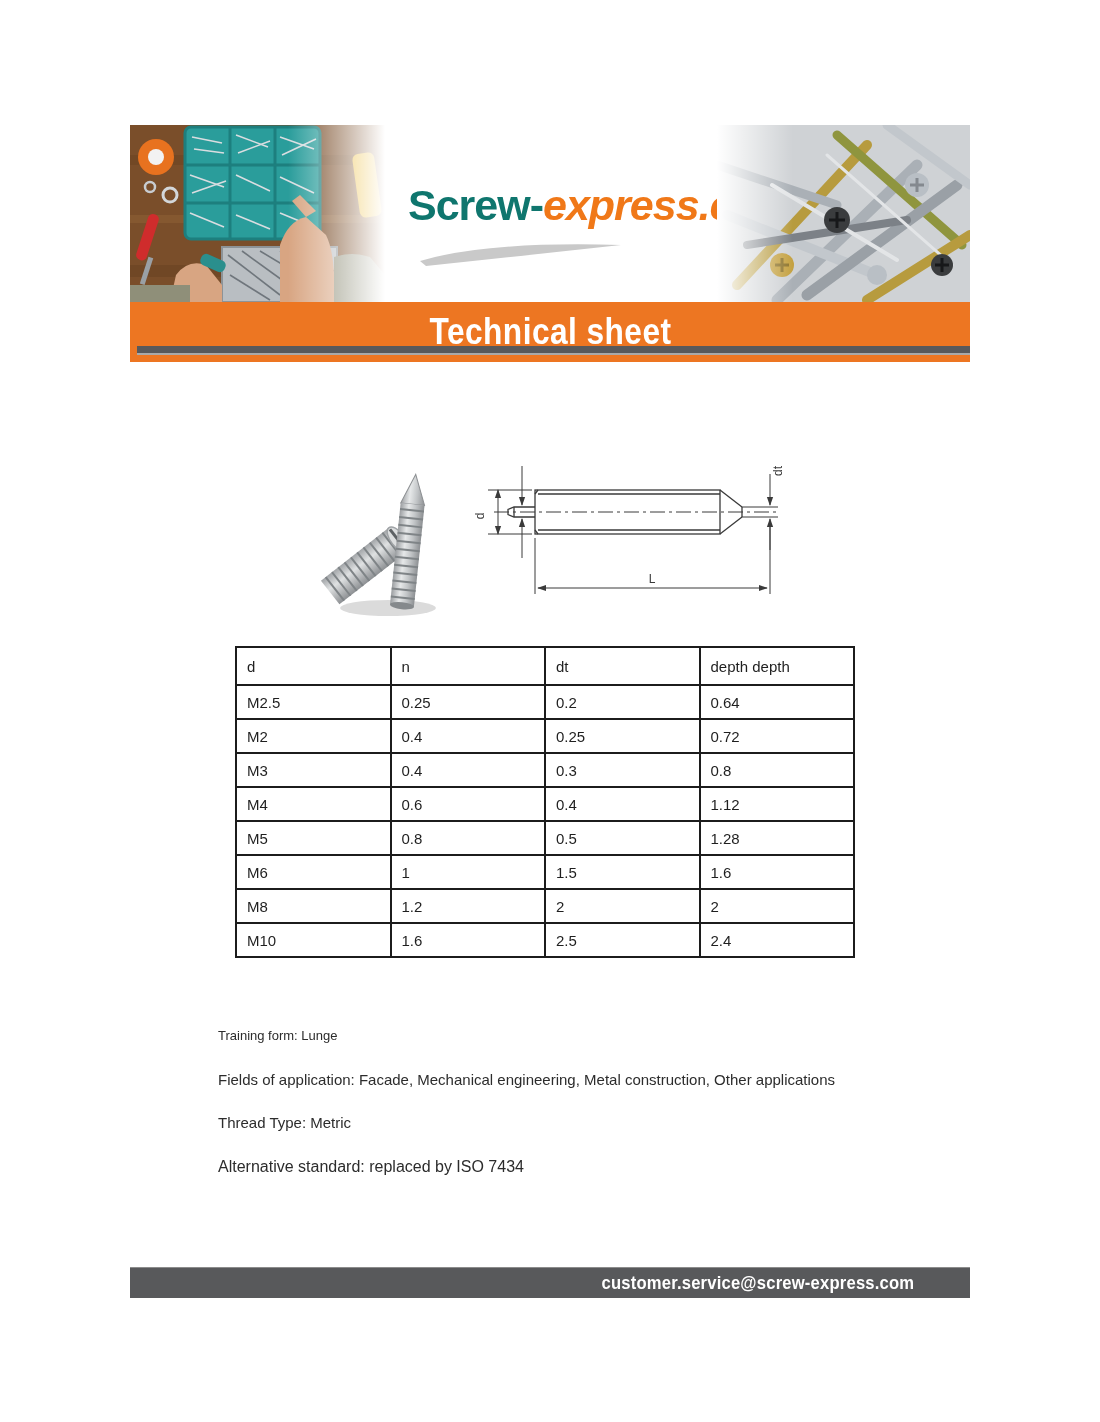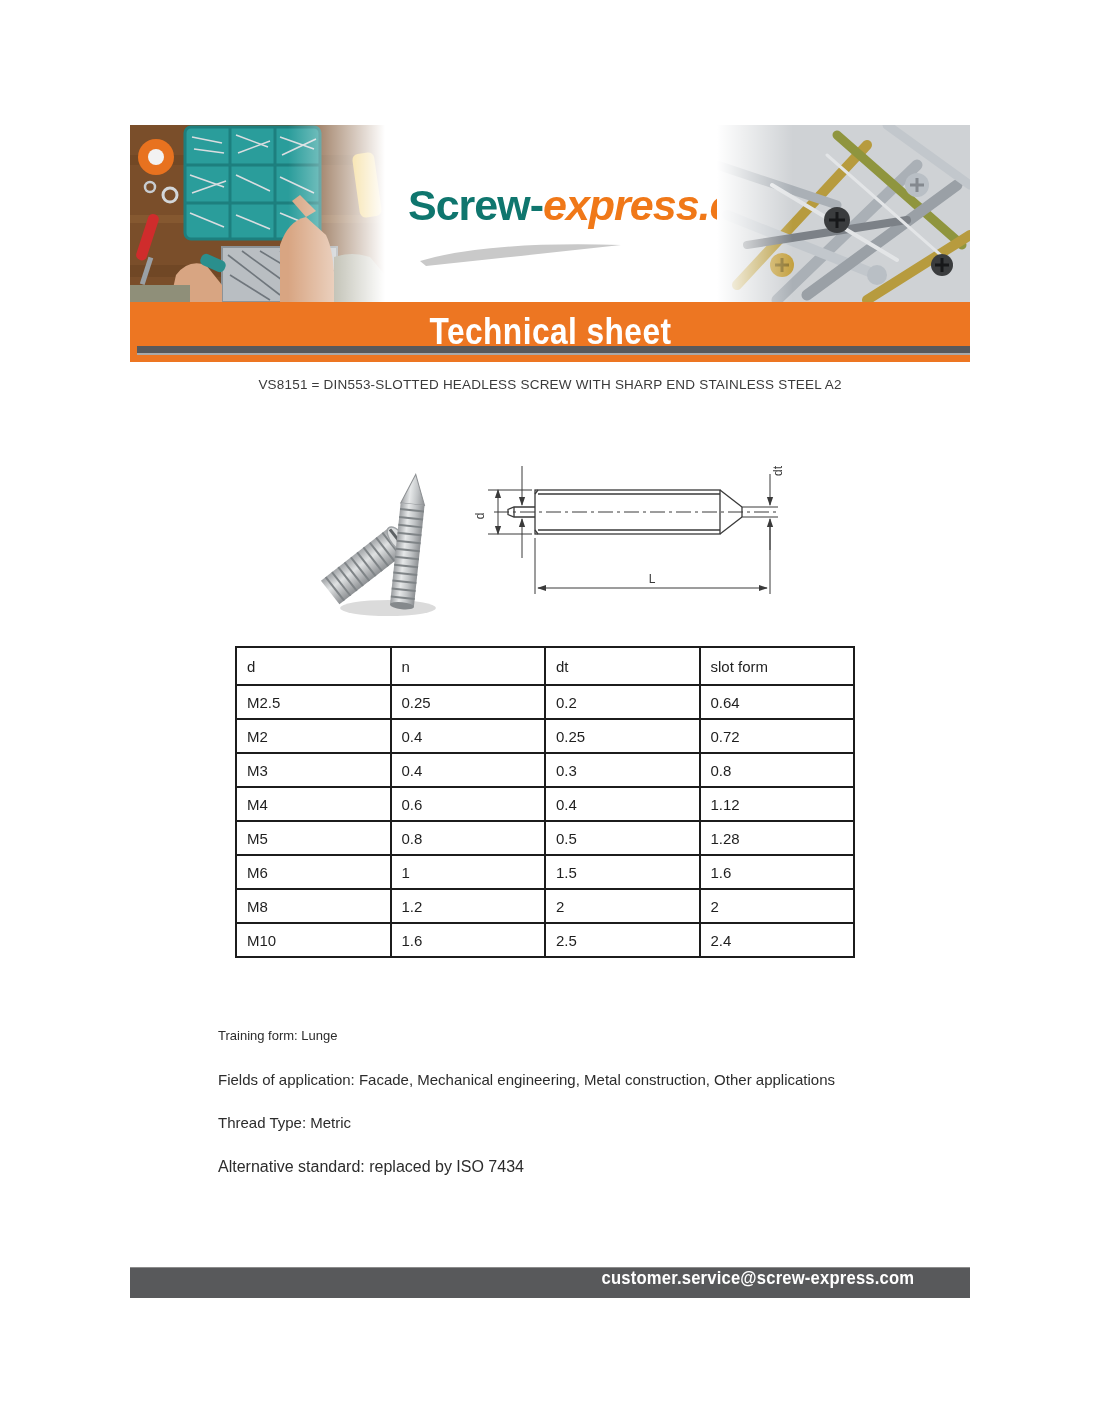--- a/index.html
+++ b/index.html
@@ -41,21 +41,21 @@
   .spec-table th{height:36px;}
   .spec-table td{height:32px;}
 
   
   .details{position:absolute;left:218px;top:1003px;width:700px;}
   .detail-line{font-size:15px;color:#2c2c2c;line-height:20.5px;margin-top:23px;}
   .detail-line.small{font-size:13px;}
 
   
   .footer{position:absolute;left:130px;top:1267px;width:840px;height:30px;background:#58595b;
-          border-top:1px solid #8c8c8c;display:flex;justify-content:flex-end;}
+          border-top:1px solid #8c8c8c;display:flex;align-items:center;justify-content:flex-end;}
   .footer span{color:#ffffff;font-weight:700;font-size:17.5px;margin-right:56px;
                transform:scaleX(.95);transform-origin:right center;display:inline-block;letter-spacing:.2px;}
 </style>
 </head>
 <body>
 
 <div class="page">
 
   <div class="banner">
 
@@ -165,21 +165,20 @@
       </g>
       <rect x="0" y="0" width="253" height="177" fill="url(#fadeL)"></rect>
     </svg>
   </div>
 
   <div class="orange-banner">
     <span>Technical sheet</span>
   </div>
   <div class="gray-rule"></div>
 
-  <div class="doc-title">VS8151 = DIN553-SLOTTED HEADLESS SCREW WITH SHARP END STAINLESS STEEL A2</div>
 
   <svg class="product-photo" viewBox="0 0 135 162">
     <defs>
       <linearGradient id="metalV" x1="0" y1="0" x2="1" y2="0">
         <stop offset="0" stop-color="#9b9ea1"></stop>
           <stop offset=".35" stop-color="#e6e8e9"></stop>
         <stop offset=".65" stop-color="#c2c5c7"></stop>
           <stop offset="1" stop-color="#8d9093"></stop>
       </linearGradient>
       <linearGradient id="metalD" x1="0" y1="0" x2="0" y2="1">
@@ -272,21 +271,21 @@
     <text class="dim-text" x="312" y="14" transform="rotate(-90 312 14)" text-anchor="end">dt</text>
     <text class="dim-text" x="182" y="131" text-anchor="middle">L</text>
   </svg>
 
   <table class="spec-table">
     <thead>
       <tr>
           <th>d</th>
           <th>n</th>
           <th>dt</th>
-          <th>slot form</th>
+          <th>depth depth</th>
         </tr>
     </thead>
     <tbody>
         <tr>
           <td>M2.5</td>
           <td>0.25</td>
           <td>0.2</td>
           <td>0.64</td>
         </tr>
         <tr>

